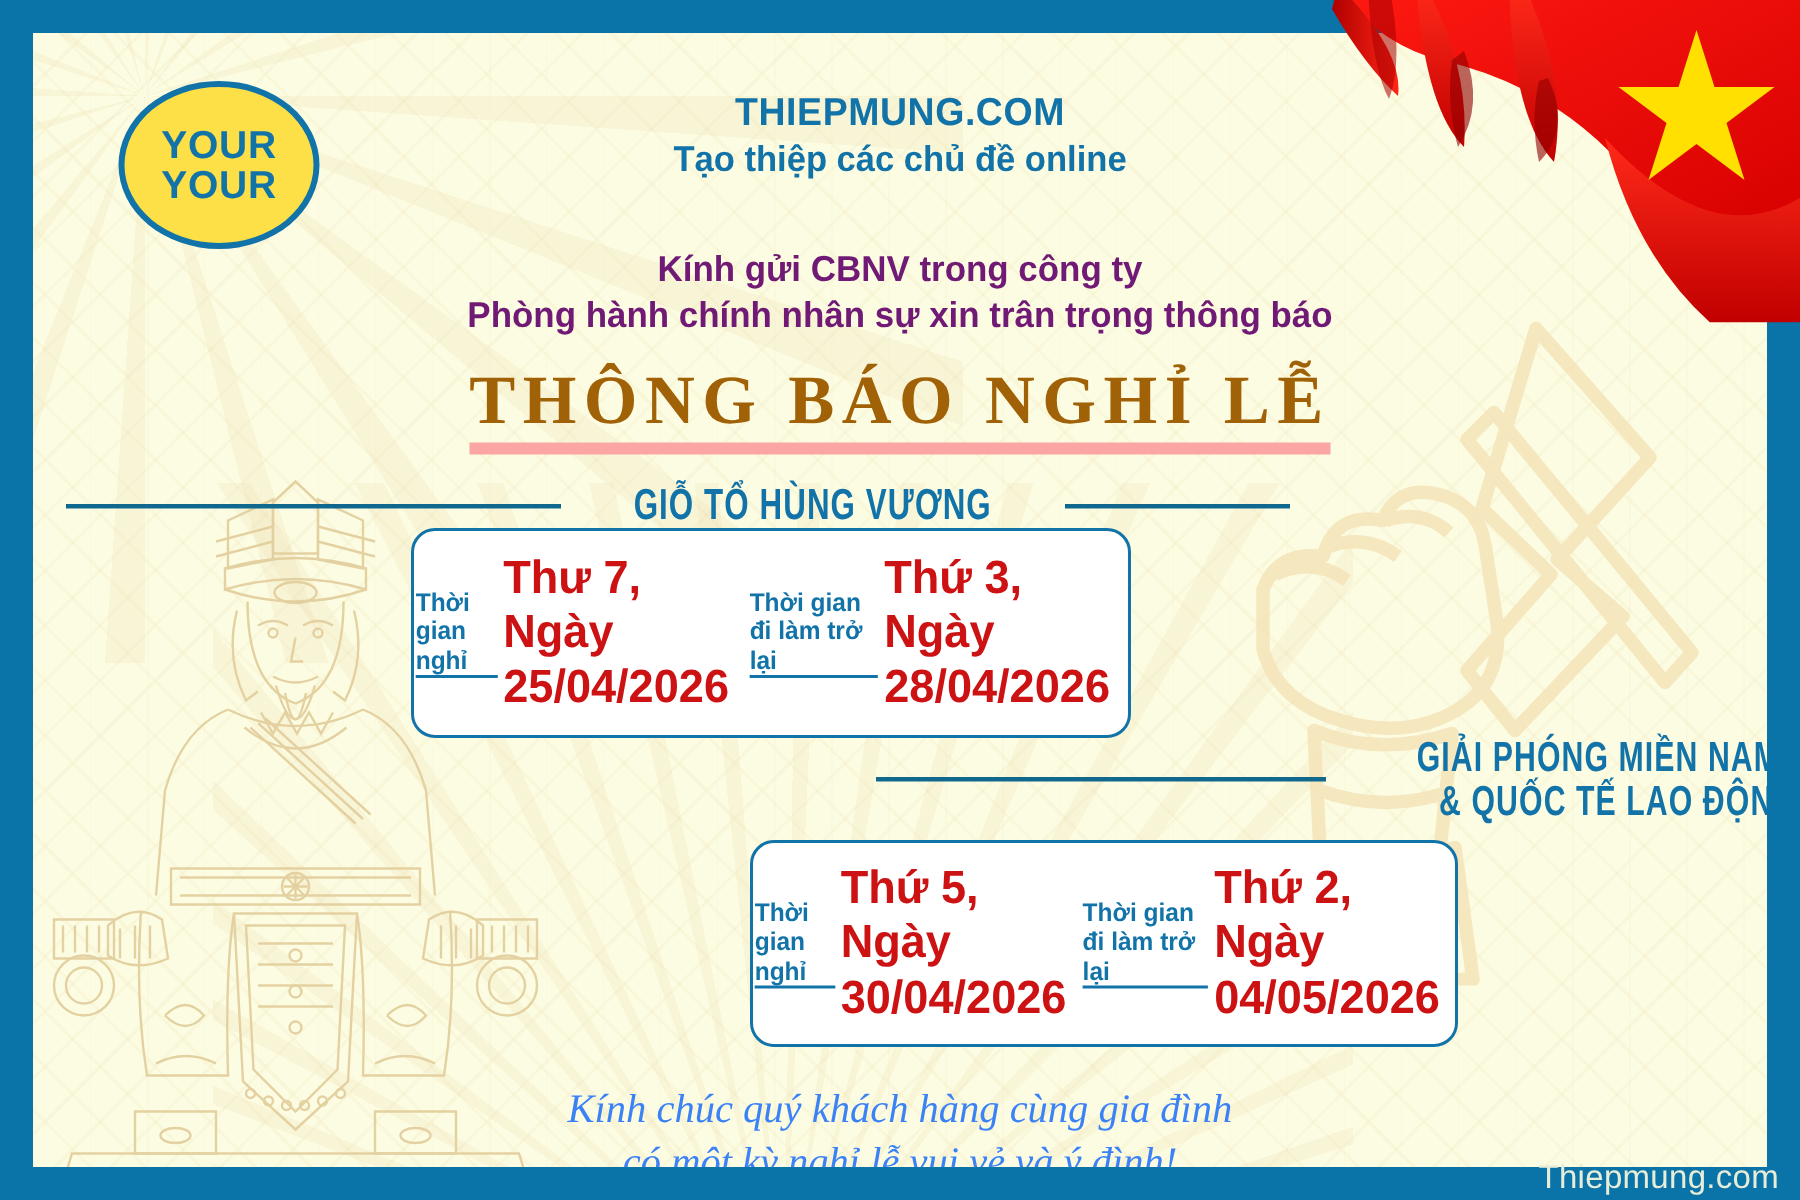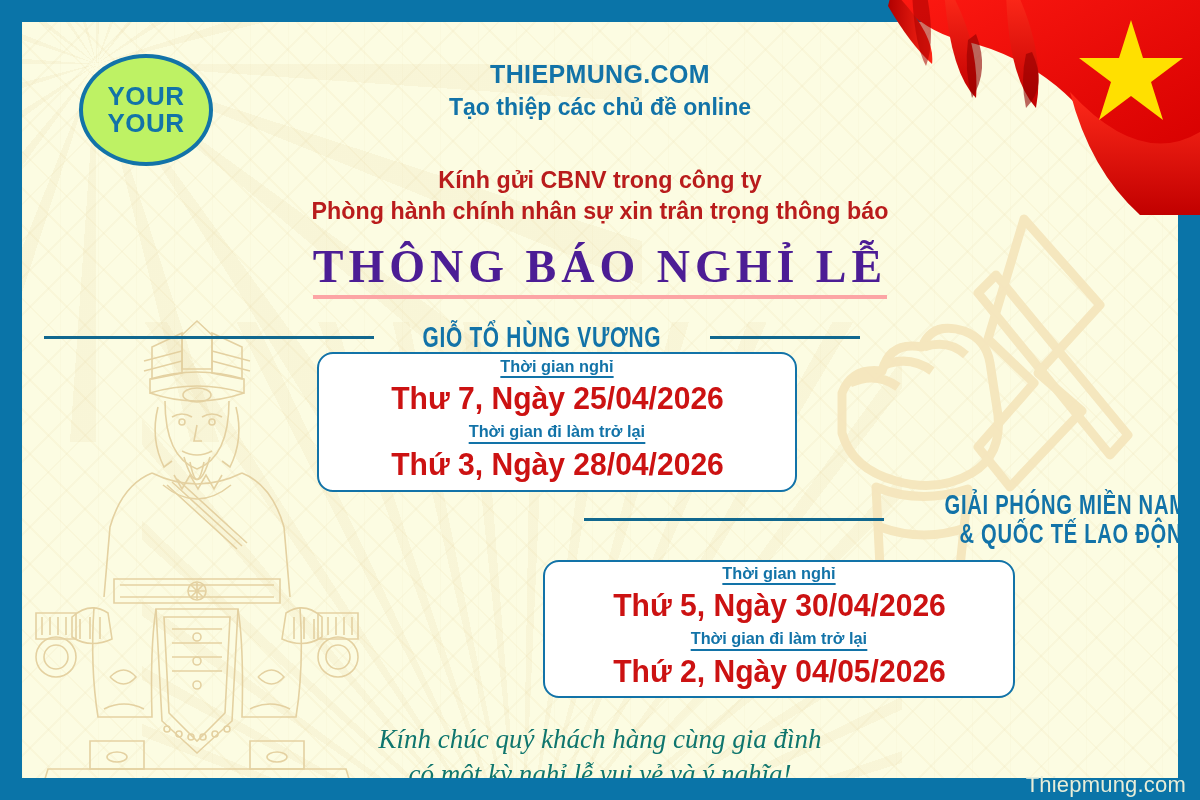--- a/index.html
+++ b/index.html
@@ -45,51 +45,51 @@
   .art-statue{position:absolute;left:10px;top:295px;width:330px;height:490px;opacity:.95;}
   .art-fist{position:absolute;right:20px;top:175px;width:330px;height:460px;opacity:.95;}
 
   
   .flag{position:absolute;right:0;top:0;width:360px;height:215px;}
 
   
   .logo{
     position:absolute;left:57px;top:32px;width:126px;height:104px;
     border:4px solid #1273a8;border-radius:50%;
-    background:#bef264;
+    background:#fde047;
     display:flex;flex-direction:column;align-items:center;justify-content:center;
     line-height:1.02;
   }
   .logo span{
     color:#1273a8;font-weight:bold;font-size:26px;letter-spacing:.5px;
     font-family:"Liberation Sans", sans-serif;
   }
 
   
   .brand{
     position:absolute;left:0;right:0;top:38px;text-align:center;
     color:#1273a8;font-weight:bold;
   }
   .brand .l1{font-size:26px;letter-spacing:.4px;line-height:1.15;transform:scaleX(.96);}
   .brand .l2{font-size:24px;line-height:1.25;margin-top:2px;transform:scaleX(.96);}
 
   .addr{
     position:absolute;left:0;right:0;top:142px;text-align:center;
-    color:#b91c1c;font-weight:bold;font-size:24px;line-height:1.3;
+    color:#701a75;font-weight:bold;font-size:24px;line-height:1.3;
   }
   .addr div{transform:scaleX(.97);}
 
   .title{
     position:absolute;left:0;right:0;top:222px;text-align:center;
   }
   .title .t{
     display:inline-block;
-    color:#4c1d95;font-family:"Liberation Serif", serif;font-weight:bold;
+    color:#a16207;font-family:"Liberation Serif", serif;font-weight:bold;
     font-size:46px;letter-spacing:5px;line-height:1;
-    border-bottom:4px solid #fca5a5;padding-bottom:5px;
+    border-bottom:8px solid #fca5a5;padding-bottom:5px;
   }
 
   
   .sec{position:absolute;display:flex;align-items:center;}
   .sec .rule{height:3px;background:#11688f;flex:0 0 auto;}
   .sec .sechead{
     color:#1273a8;font-weight:bold;line-height:1.04;
     font-family:"Liberation Sans", sans-serif;
     transform:scaleX(.72);transform-origin:center;
     white-space:nowrap;letter-spacing:1px;
@@ -99,40 +99,39 @@
   #sec1 .rule.a{width:330px;}
   #sec1 .rule.b{width:150px;}
 
   #sec2{left:22px;right:22px;top:468px;}
   #sec2 .sechead{font-size:28px;text-align:right;padding:0 4px;}
   #sec2 .rule.a{width:300px;margin-left:540px;}
 
   
   .box{
     position:absolute;background:#ffffff;border:2px solid #1273a8;border-radius:16px;
-    display:flex;flex-direction:column;align-items:center;justify-content:center;
+    display:flex;flex-direction:row;align-items:center;justify-content:center;
     box-sizing:border-box;
-    margin-left:43px;
   }
   #box1{left:252px;top:330px;width:480px;height:140px;}
   #box2{left:478px;top:538px;width:472px;height:138px;}
   .lbl{
     color:#1273a8;font-weight:bold;font-size:17px;
     border-bottom:2px solid #1273a8;line-height:1.15;
     transform:scaleX(.96);
   }
   .val{
     color:#cc1212;font-weight:bold;font-size:31px;line-height:1.18;
     margin:3px 0 4px;transform:scaleX(.97);
   }
 
   
   .wish{
     position:absolute;left:0;right:0;top:700px;text-align:center;
-    color:#0f766e;font-family:"Liberation Serif", serif;
+    color:#3b82f6;font-family:"Liberation Serif", serif;
     font-style:italic;font-size:27px;line-height:1.3;
   }
 
   
   .wm{
     position:absolute;right:14px;bottom:2px;
     color:#e8edd8;font-size:22px;letter-spacing:.2px;
     font-family:"Liberation Sans", sans-serif;
   }
 </style>
@@ -291,21 +290,21 @@
 
     <div class="box" id="box2">
       <div class="lbl">Thời gian nghỉ</div>
       <div class="val">Thứ 5, Ngày 30/04/2026</div>
       <div class="lbl">Thời gian đi làm trở lại</div>
       <div class="val">Thứ 2, Ngày 04/05/2026</div>
     </div>
 
     <div class="wish">
       <div>Kính chúc quý khách hàng cùng gia đình</div>
-      <div>có một kỳ nghỉ lễ vui vẻ và ý nghĩa!</div>
+      <div>có một kỳ nghỉ lễ vui vẻ và ý đình!</div>
     </div>
 
   </div>
 
   <svg class="flag" viewBox="0 0 360 215">
     <defs>
       <linearGradient id="r1" x1="0" y1="0" x2="1" y2="1">
         <stop offset="0" stop-color="#ff1a12"></stop>
           <stop offset="1" stop-color="#d60000"></stop>
       </linearGradient>

